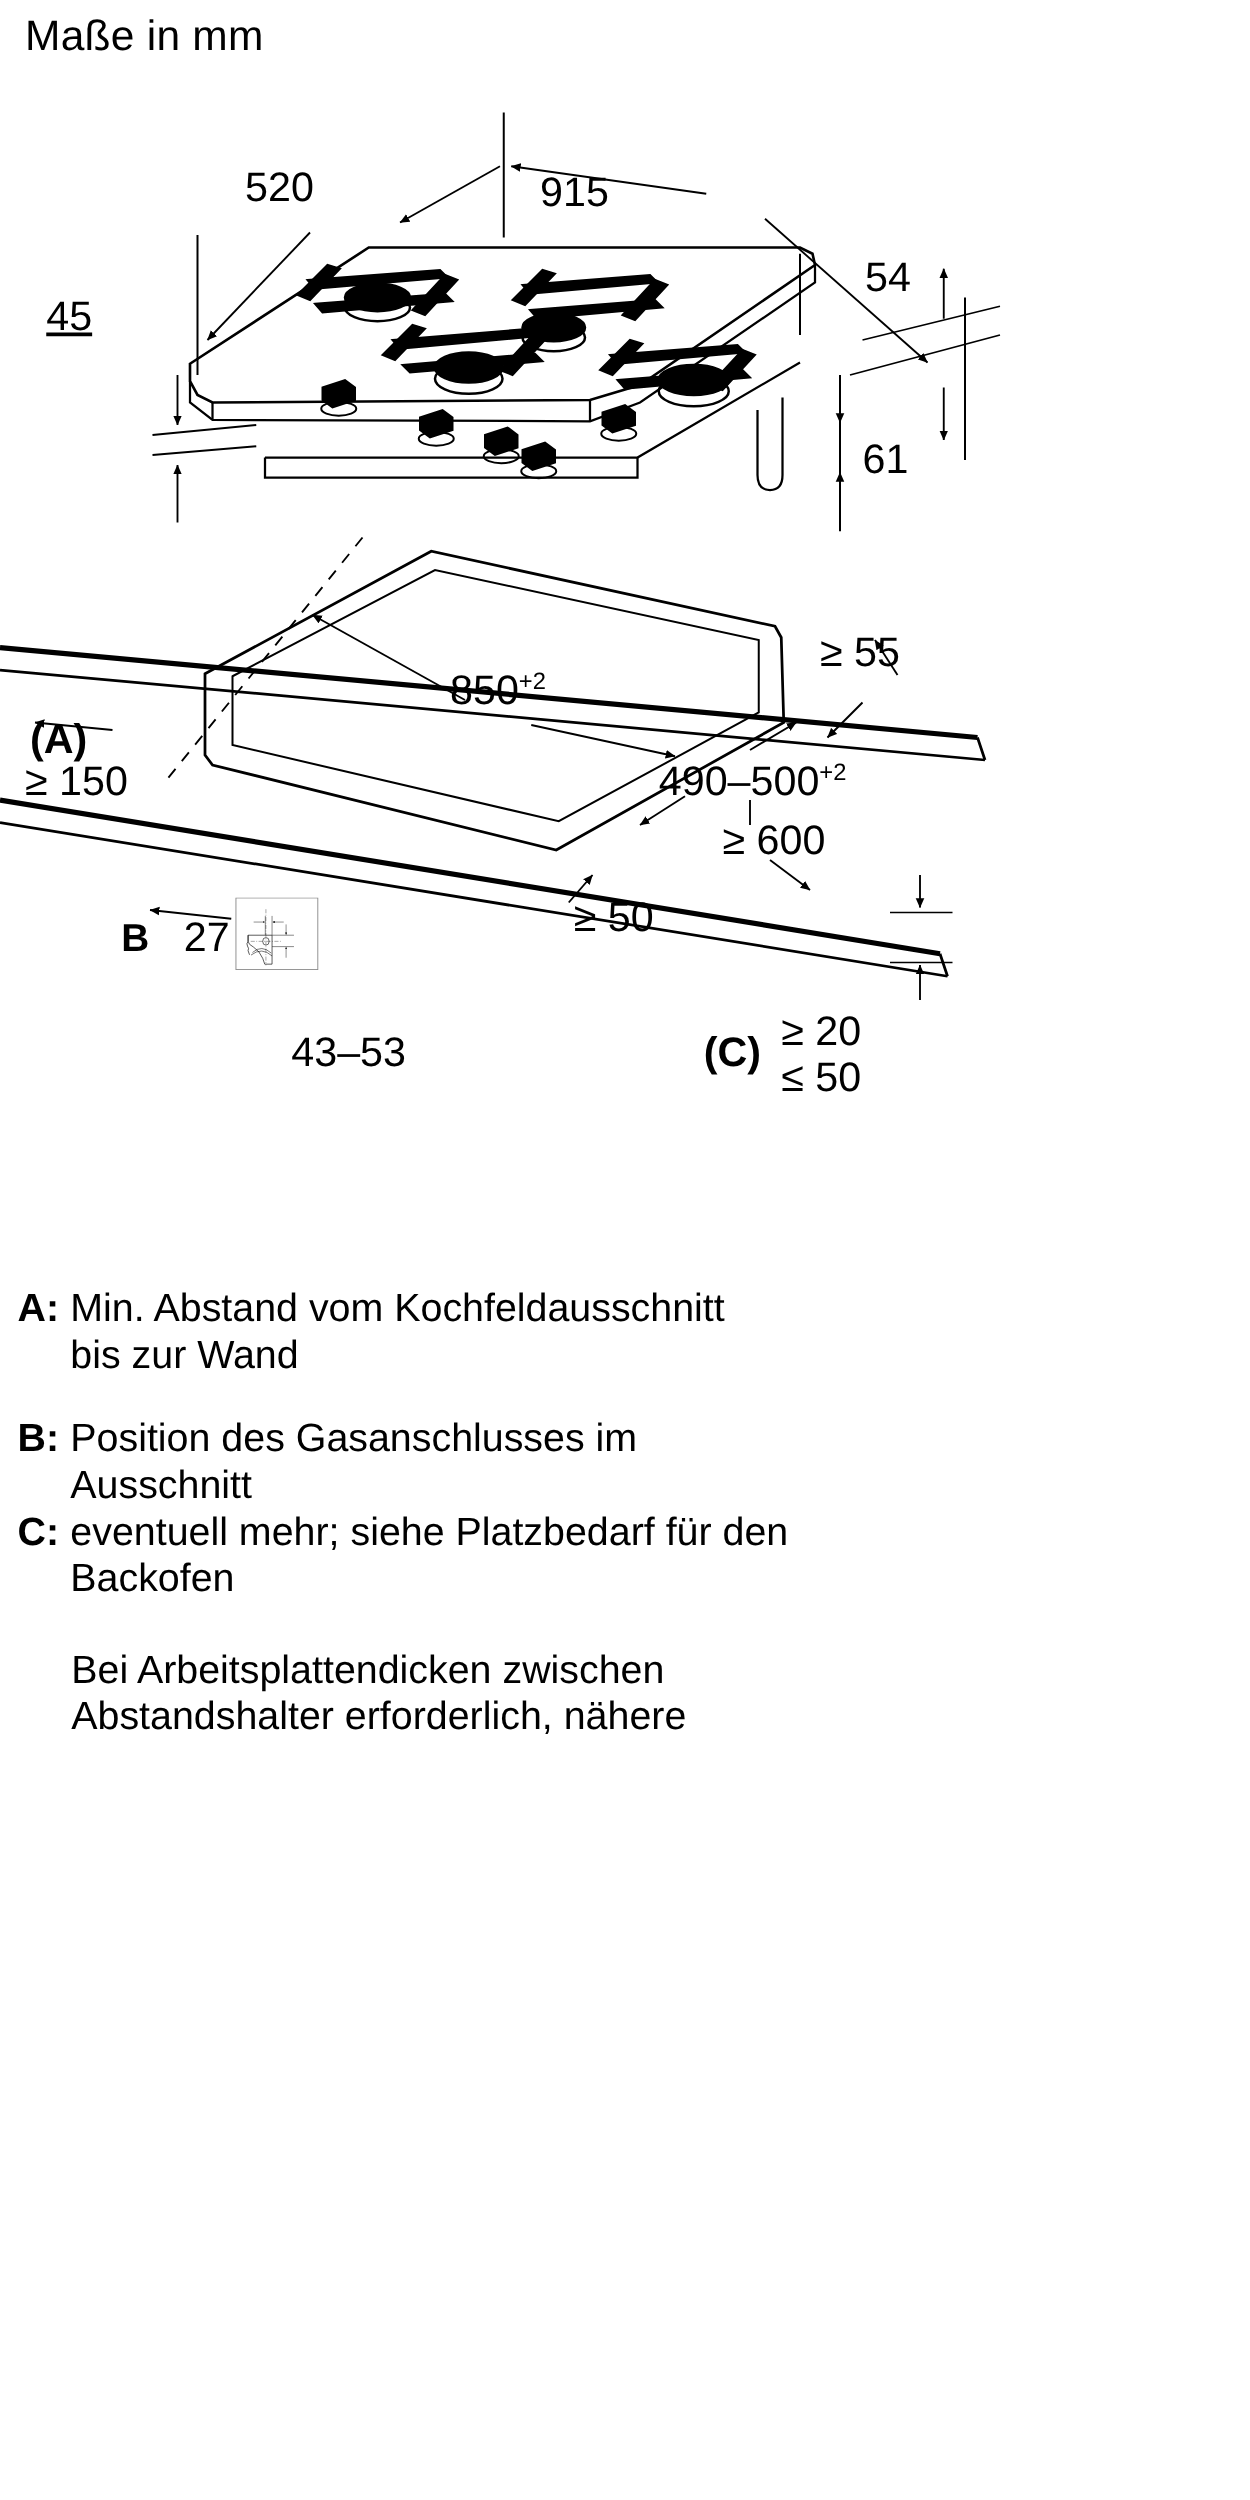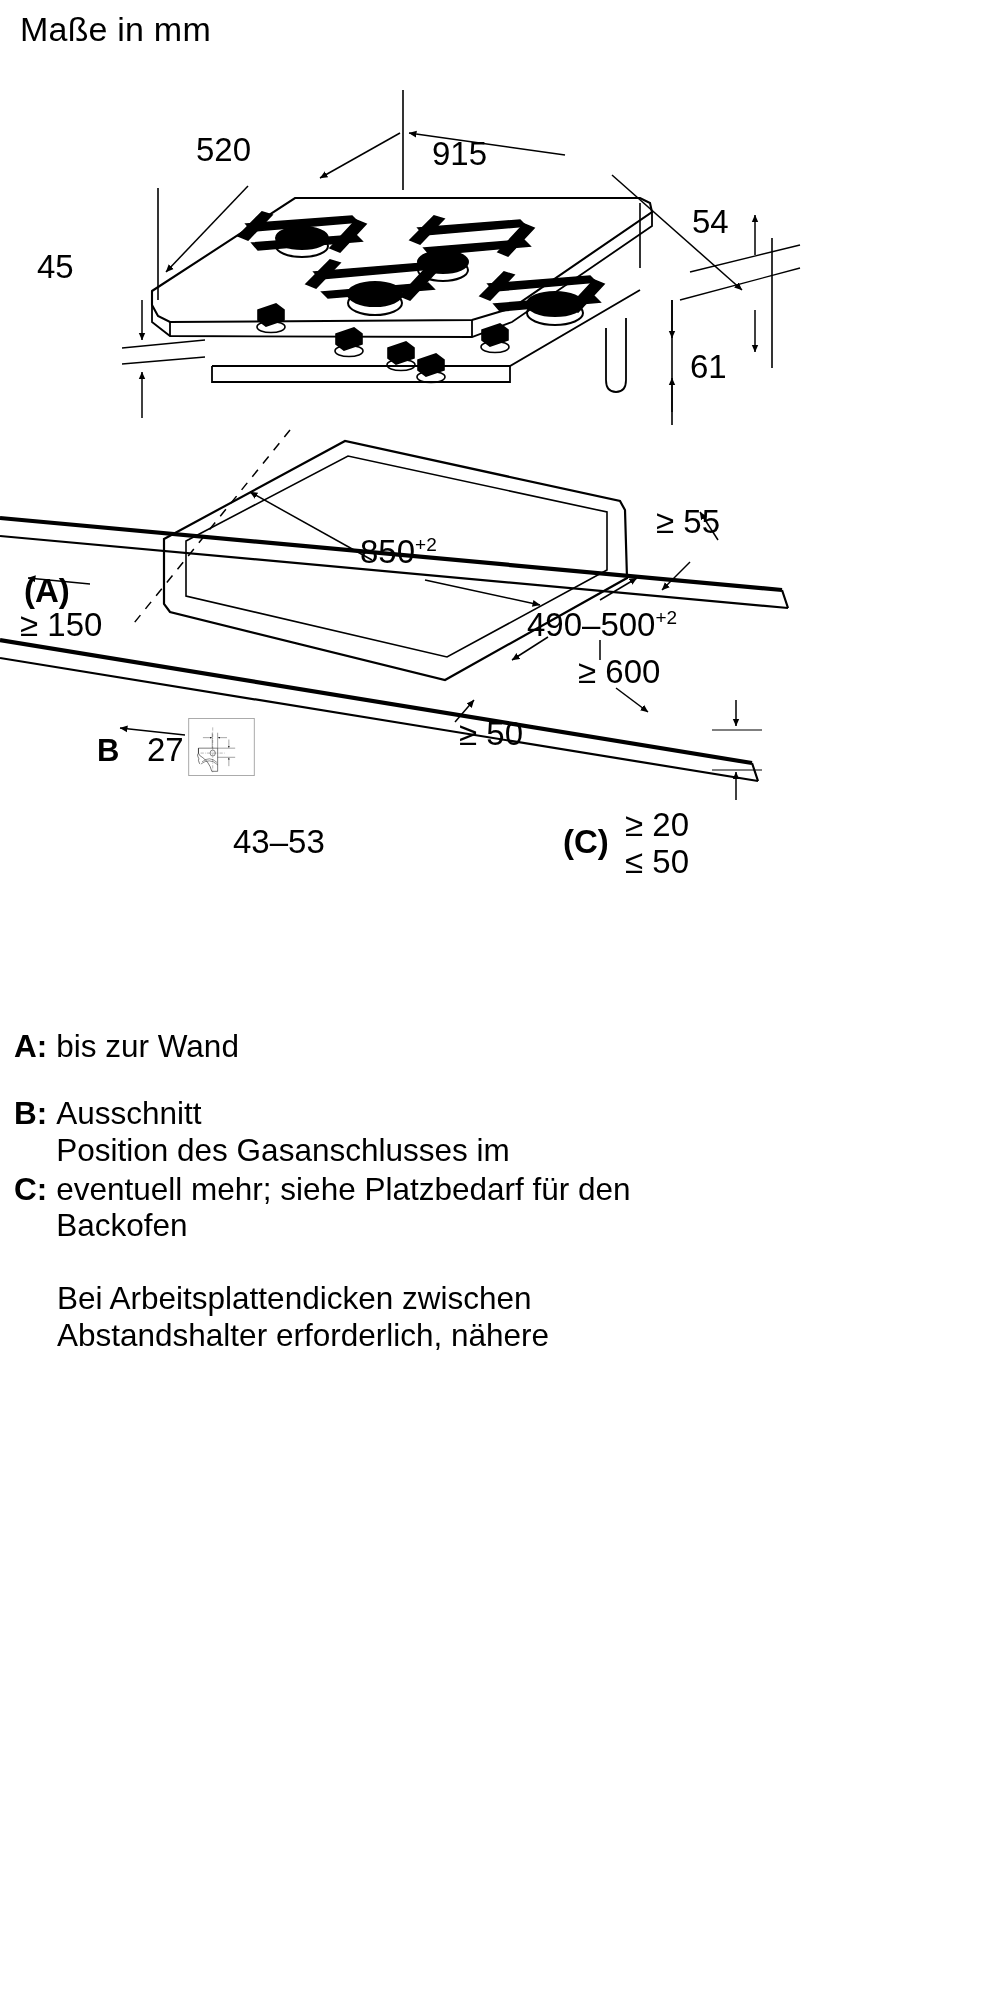--- a/index.html
+++ b/index.html
@@ -265,21 +265,21 @@
 
     </g>
   </svg>
 
   <div class="abs dim" style="left:196px; top:133px;">520</div>
 
   <div class="abs dim" style="left:432px; top:137px;">915</div>
 
   <div class="abs dim" style="left:692px; top:205px;">54</div>
 
-  <div class="abs dim" style="left:37px; top:250px;">45</div>
+  <div class="abs dim" style="left:37px; top:236px;text-decoration:underline;">45</div>
 
   <div class="abs dim" style="left:690px; top:350px;">61</div>
 
   <div class="abs dim" style="left:360px; top:535px;">
     <span>850</span><span class="sup">+2</span>
   </div>
 
   <div class="abs dim" style="left:527px; top:608px;">
     <span>490–500</span><span class="sup">+2</span>
   </div>
@@ -335,31 +335,32 @@
 
   <div class="abs dim" style="left:147px; top:733px;">27</div>
 
   <div class="abs dim" style="left:233px; top:825px;">43–53</div>
 
   <div class="legend">
 
     <div class="legend-row">
       <div class="legend-key">A:</div>
       <div class="legend-text">
+        <div>Min. Abstand vom Kochfeldausschnitt</div>
         <div>bis zur Wand</div>
       </div>
     </div>
 
     <div class="legend-gap-lg"></div>
 
     <div class="legend-row">
       <div class="legend-key">B:</div>
       <div class="legend-text">
+        <div>Position des Gasanschlusses im</div>
         <div>Ausschnitt</div>
-        <div>Position des Gasanschlusses im</div>
       </div>
     </div>
 
     <div class="legend-gap-sm"></div>
 
     <div class="legend-row">
       <div class="legend-key">C:</div>
       <div class="legend-text">
         <div>eventuell mehr; siehe Platzbedarf für den</div>
         <div>Backofen</div>

